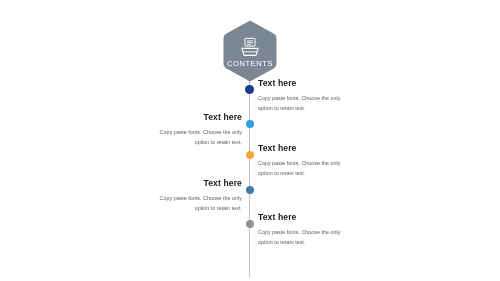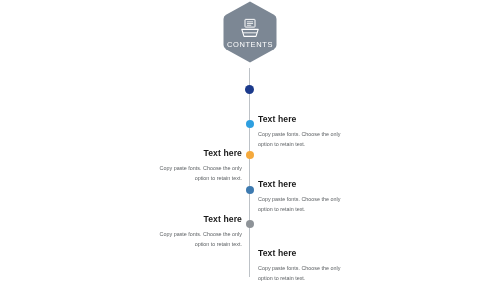--- a/index.html
+++ b/index.html
@@ -27,21 +27,21 @@
     top: 68px;
     width: 1px;
     height: 209px;
     background: #bdc2c7;
   }
 
   
   .hex-wrap {
     position: absolute;
     left: 222px;
-    top: 0;
+    top: 19px;
     width: 56px;
     height: 64px;
   }
   .hex-shape {
     position: absolute;
     left: 0;
     top: 0;
     width: 56px;
     height: 64px;
   }
@@ -76,21 +76,20 @@
   
   .node-dot {
     position: absolute;
     border-radius: 50%;
     box-sizing: border-box;
   }
 
   .entry {
     position: absolute;
     width: 92px;
-    margin-top: 36px;
   }
   .entry.right { text-align: left; }
   .entry.left  { text-align: right; }
 
   .entry-title {
     font-size: 8.6px;
     font-weight: bold;
     color: #1a1a1a;
     font-family: "Liberation Sans", sans-serif;
     margin: 0 0 6px 0;

